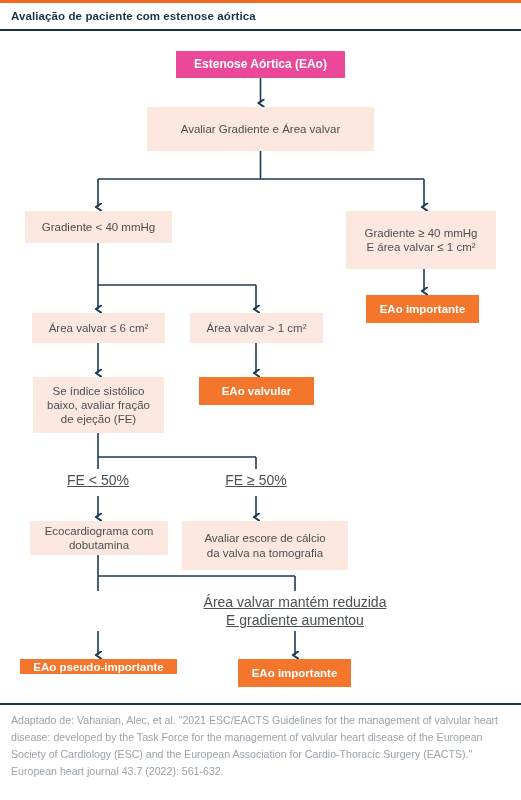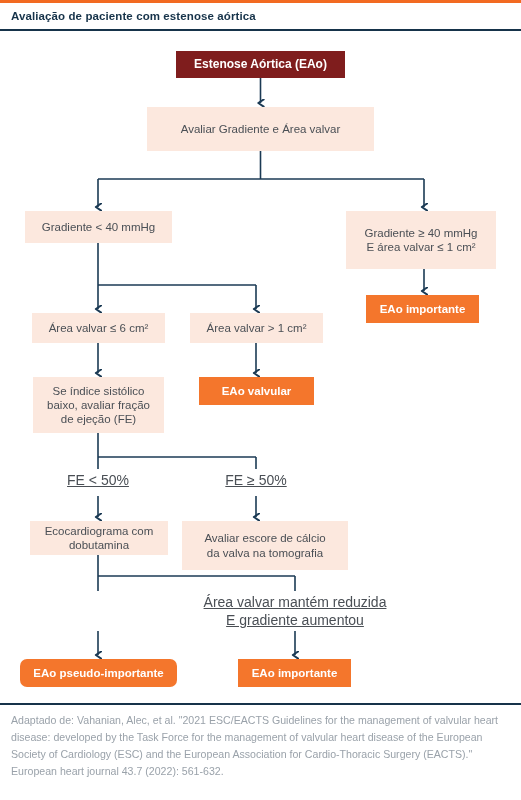--- a/index.html
+++ b/index.html
@@ -85,21 +85,21 @@
     padding: 4px 6px;
   }
   .node.result {
     background: #f4762c;
     color: #ffffff;
     font-size: 11.5px;
     font-weight: bold;
     padding: 4px 6px;
   }
   .node.root {
-    background: #7f1d1d;
+    background: #ec4899;
     color: #ffffff;
     font-size: 12px;
     font-weight: bold;
   }
   .edge-label {
     position: absolute;
     box-sizing: border-box;
     text-align: center;
     font-size: 14px;
     color: #4a4f55;
@@ -201,21 +201,21 @@
     <div class="node step" style="left:190px; top:282px; width:133px; height:30px;">Área valvar &gt; 1 cm²</div>
 
     <div class="node result" style="left:199px; top:346px; width:115px; height:28px;">EAo valvular</div>
 
     <div class="node step" style="left:33px; top:346px; width:131px; height:56px;">Se índice sistólico<br>baixo, avaliar fração<br>de ejeção (FE)</div>
 
     <div class="node step" style="left:30px; top:490px; width:138px; height:34px;">Ecocardiograma com<br>dobutamina</div>
 
     <div class="node step" style="left:182px; top:490px; width:166px; height:49px;">Avaliar escore de cálcio<br>da valva na tomografia</div>
 
-    <div class="node result" style="left:20px; top:628px; width:157px; height:28px;border-radius:7px;">EAo pseudo-importante</div>
+    <div class="node result" style="left:20px; top:628px; width:157px; height:15px;">EAo pseudo-importante</div>
 
     <div class="node result" style="left:238px; top:628px; width:113px; height:28px;">EAo importante</div>
 
     <div class="edge-label" style="left:48px; top:441px; width:100px;">FE &lt; 50%</div>
 
     <div class="edge-label" style="left:206px; top:441px; width:100px;">FE ≥ 50%</div>
 
 
     <div class="edge-label" style="left:196px; top:563px; width:198px;">Área valvar mantém reduzida<br>E gradiente aumentou</div>
 

